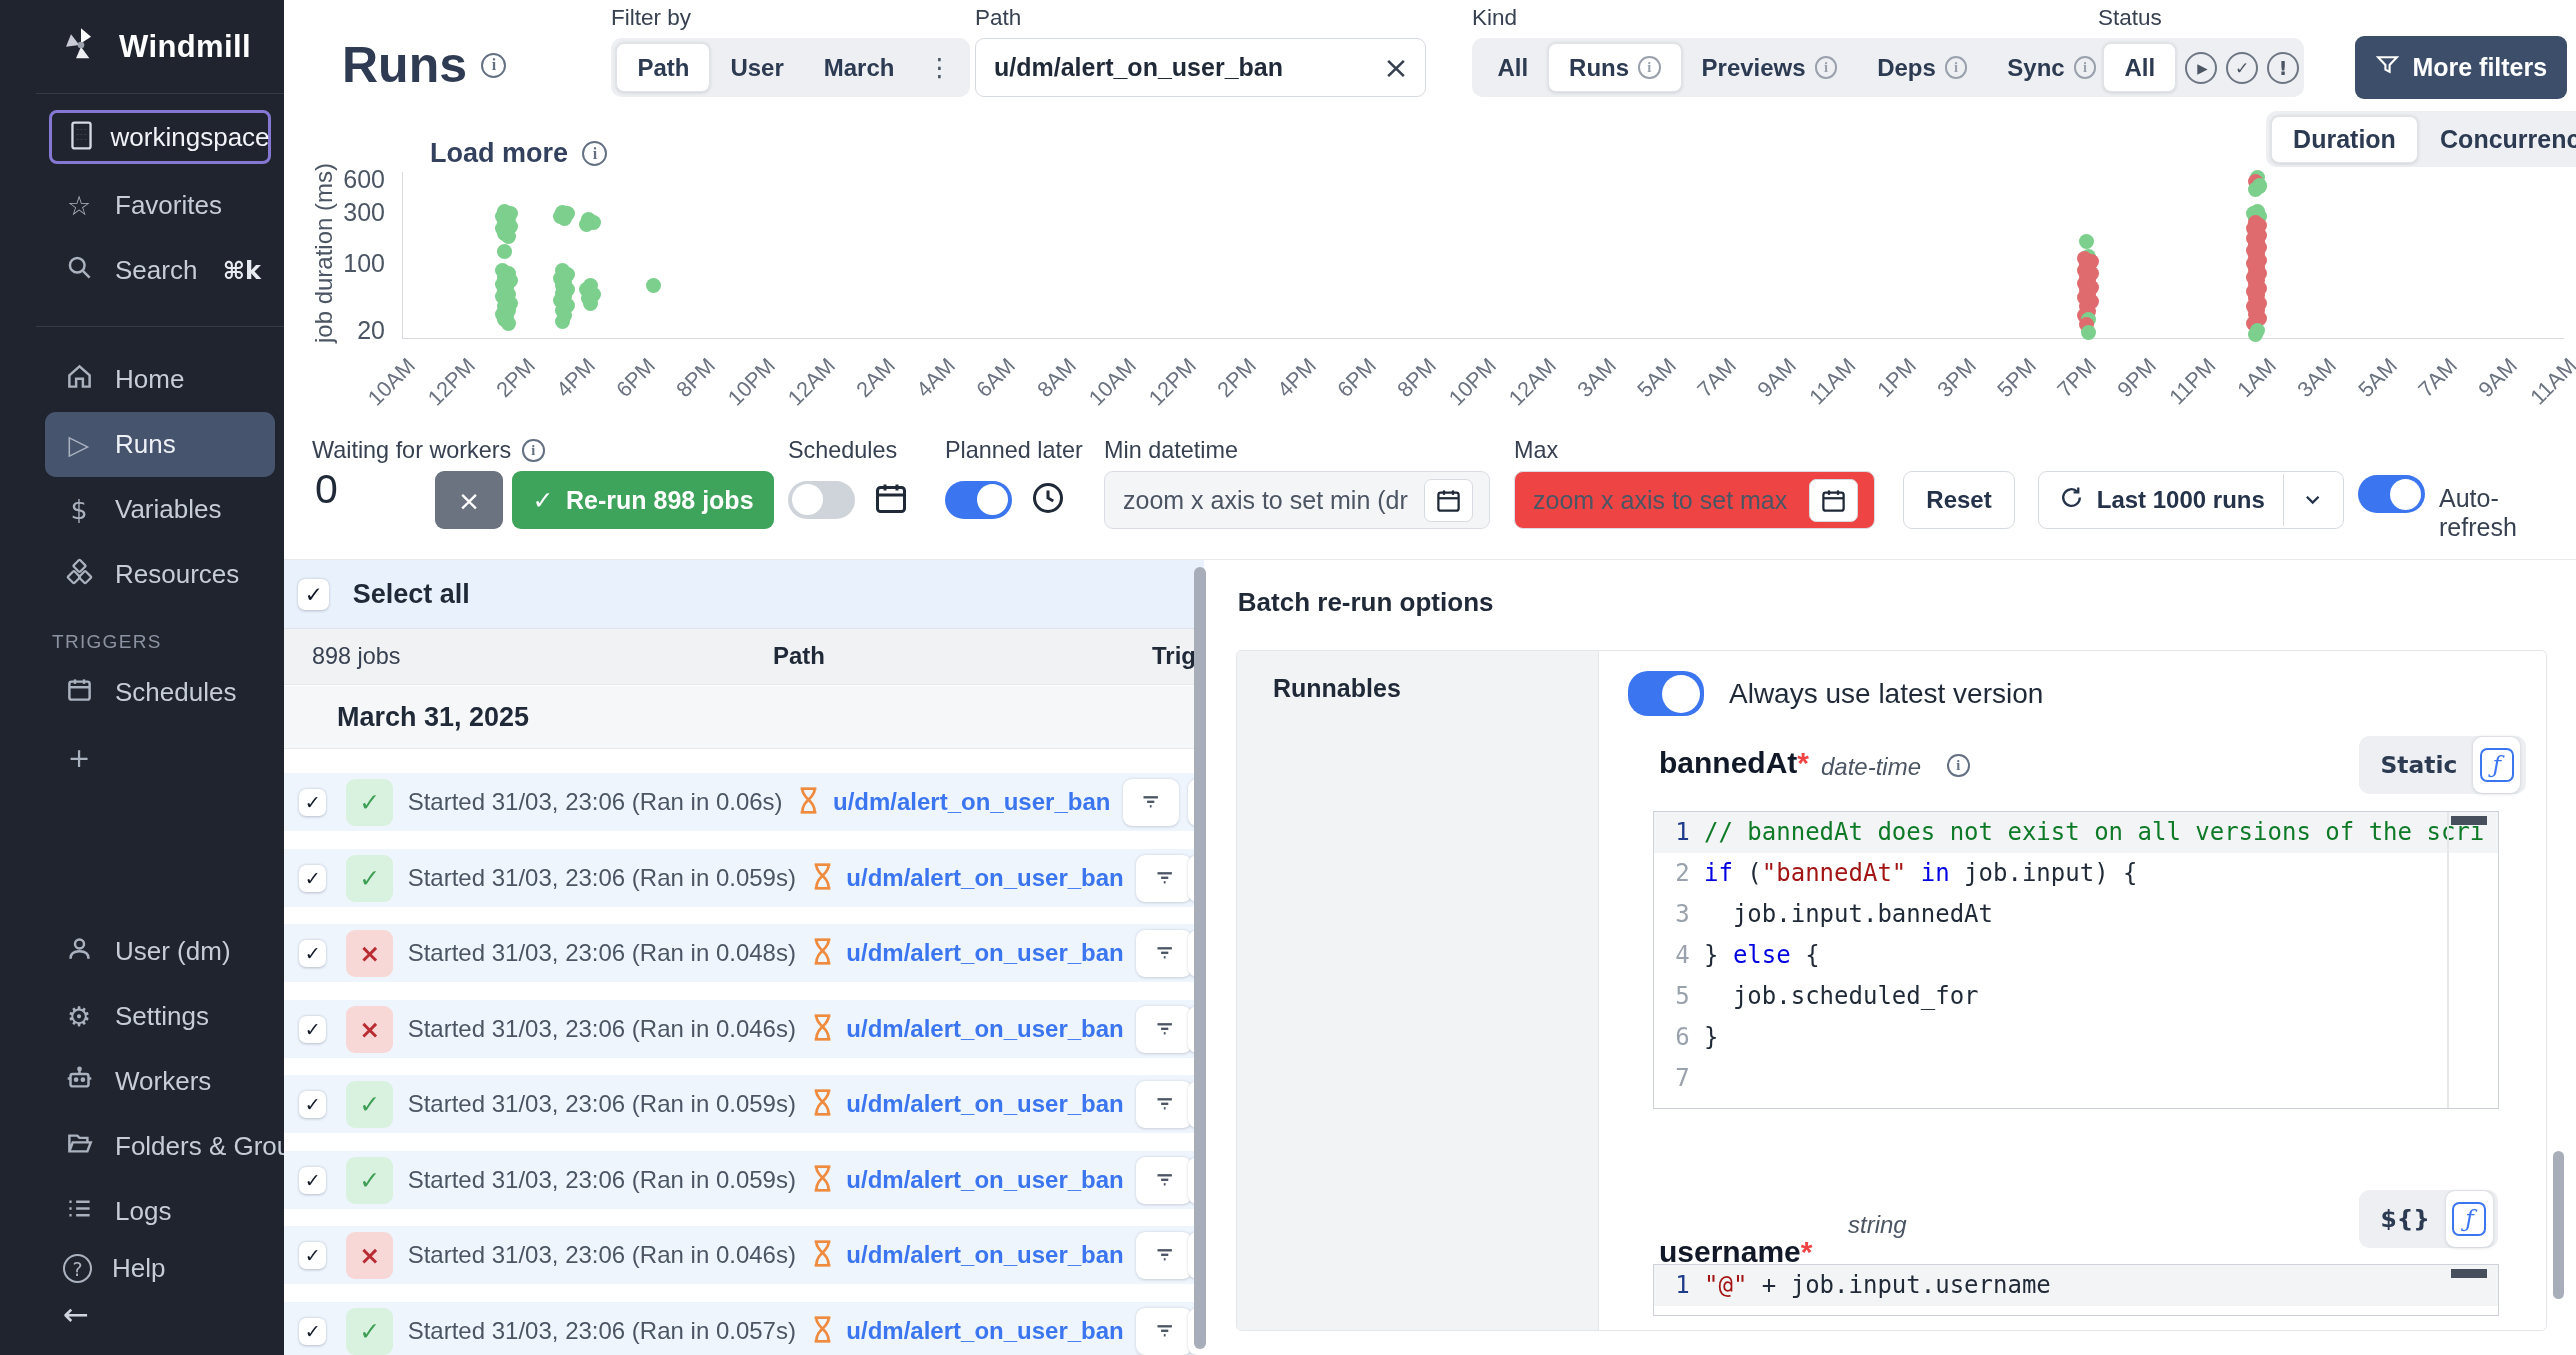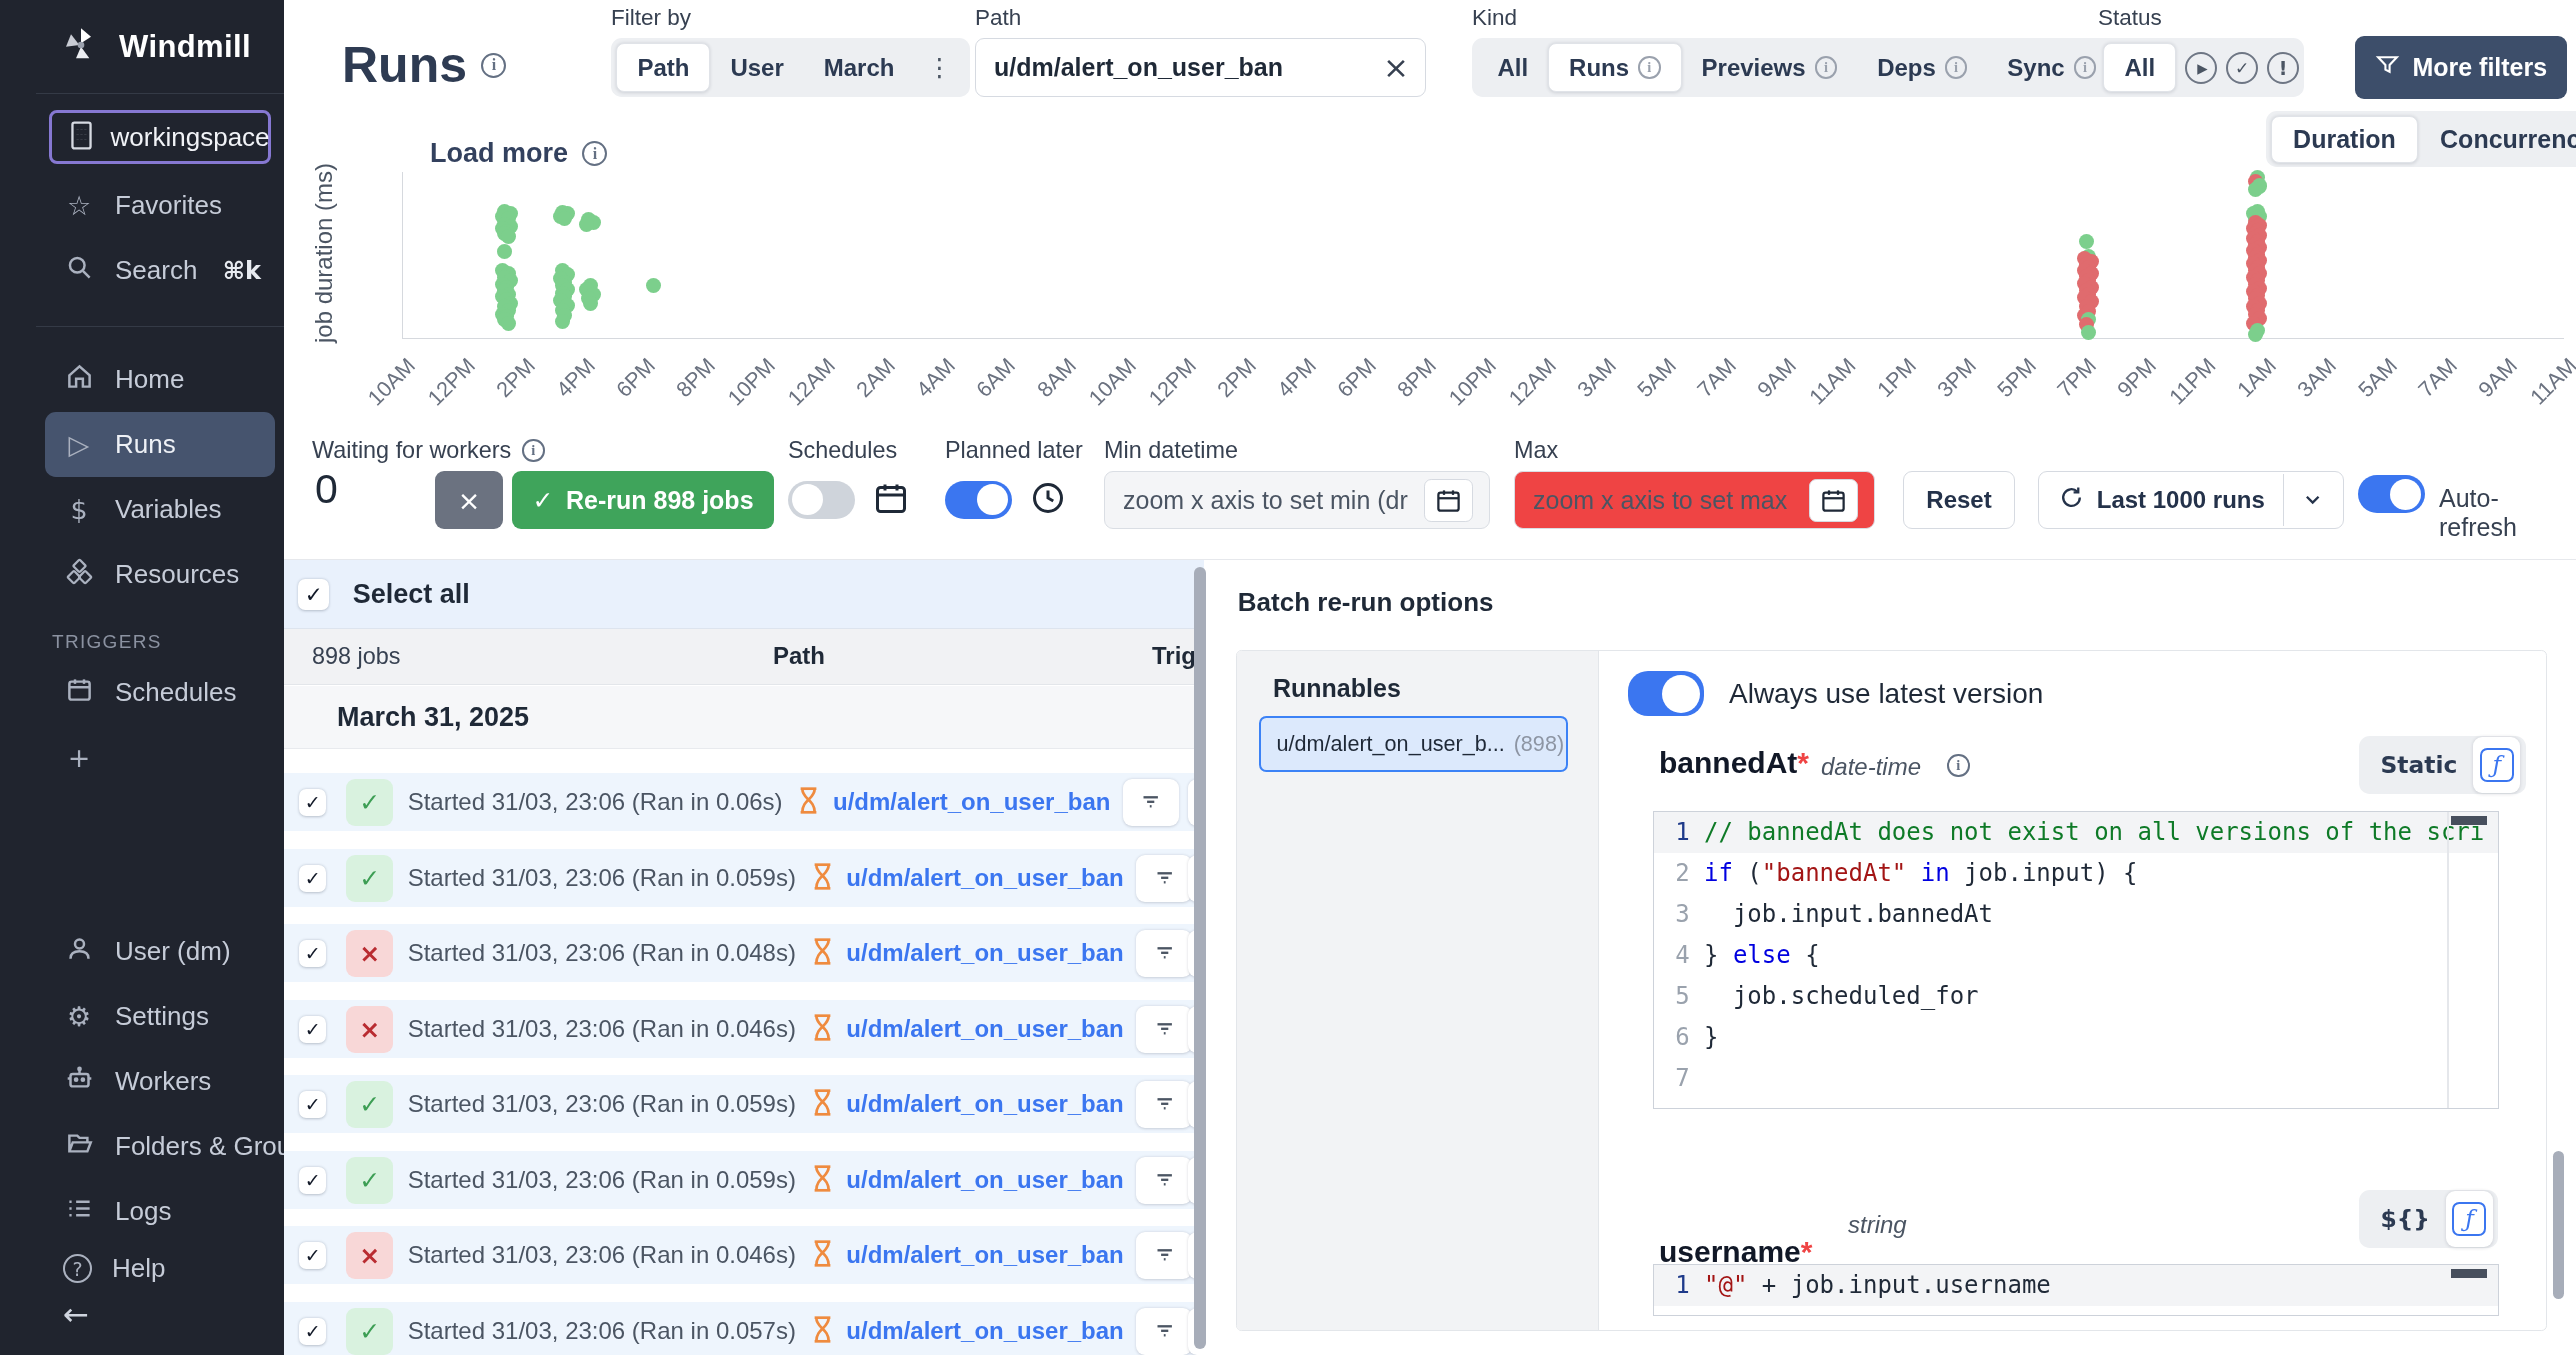--- a/index.html
+++ b/index.html
@@ -354,20 +354,26 @@
     <div class="view-seg">
       <span class="opt sel">Duration</span>
       <span class="opt">Concurrency</span>
     </div>
 
     <div class="load-more">
       <span>Load more</span>
       <span class="icn-info" style="color:#647083;">i</span>
     </div>
     <span class="ylab">job duration (ms)</span>
+    <div id="yticks">
+        <span style="top: -7.1px;">600</span>
+        <span style="top: 25.5px;">300</span>
+        <span style="top: 77px;">100</span>
+        <span style="top: 144px;">20</span>
+      </div>
     <div id="plot">
         <div class="dot ok" style="left: 94px; top: 32px;"></div>
         <div class="dot ok" style="left: 100px; top: 34px;"></div>
         <div class="dot ok" style="left: 92px; top: 37px;"></div>
         <div class="dot ok" style="left: 98px; top: 39px;"></div>
         <div class="dot ok" style="left: 94px; top: 45px;"></div>
         <div class="dot ok" style="left: 100px; top: 47px;"></div>
         <div class="dot ok" style="left: 92px; top: 49px;"></div>
         <div class="dot ok" style="left: 96px; top: 52px;"></div>
         <div class="dot ok" style="left: 94px; top: 54px;"></div>
@@ -900,24 +906,20 @@
 
         </div>
       </div>
       <div class="vscroll" style="left:910px;width:11.7px;top:7.2px;height:782px;"></div>
 
       <div class="rpanel">
         <div class="rpanel-title">Batch re-run options</div>
         <div class="rbox">
           <div class="runnables-col">
             <div class="runnables-label">Runnables</div>
-            <div class="run-chip">
-              <span class="nm">u/dm/alert_on_user_b...</span>
-              <span class="ct">(898)</span>
-            </div>
           </div>
 
           <div class="latest-row">
             <div class="tog on" style="width:76px;height:45px;">
                 <div class="knob" style="width:38px;height:38px;"></div>
               </div>
             <span class="lbl">Always use latest version</span>
           </div>
 
           <div class="fieldname" style="left:422px;top:95px;">

